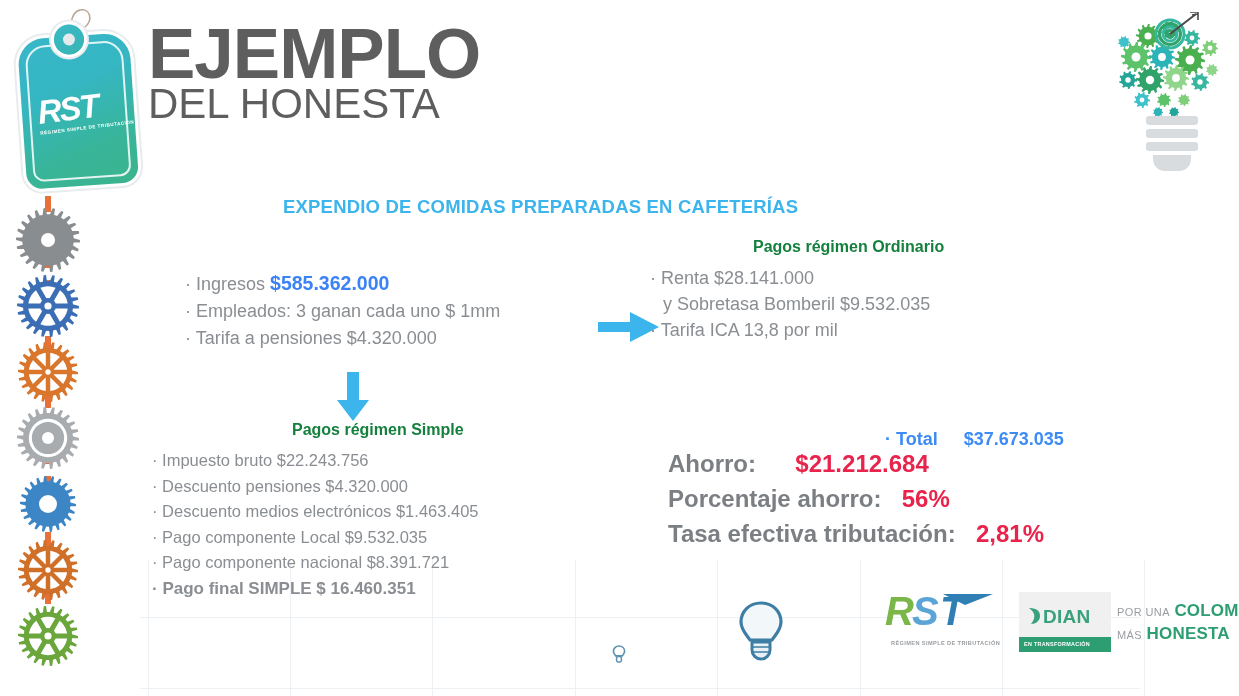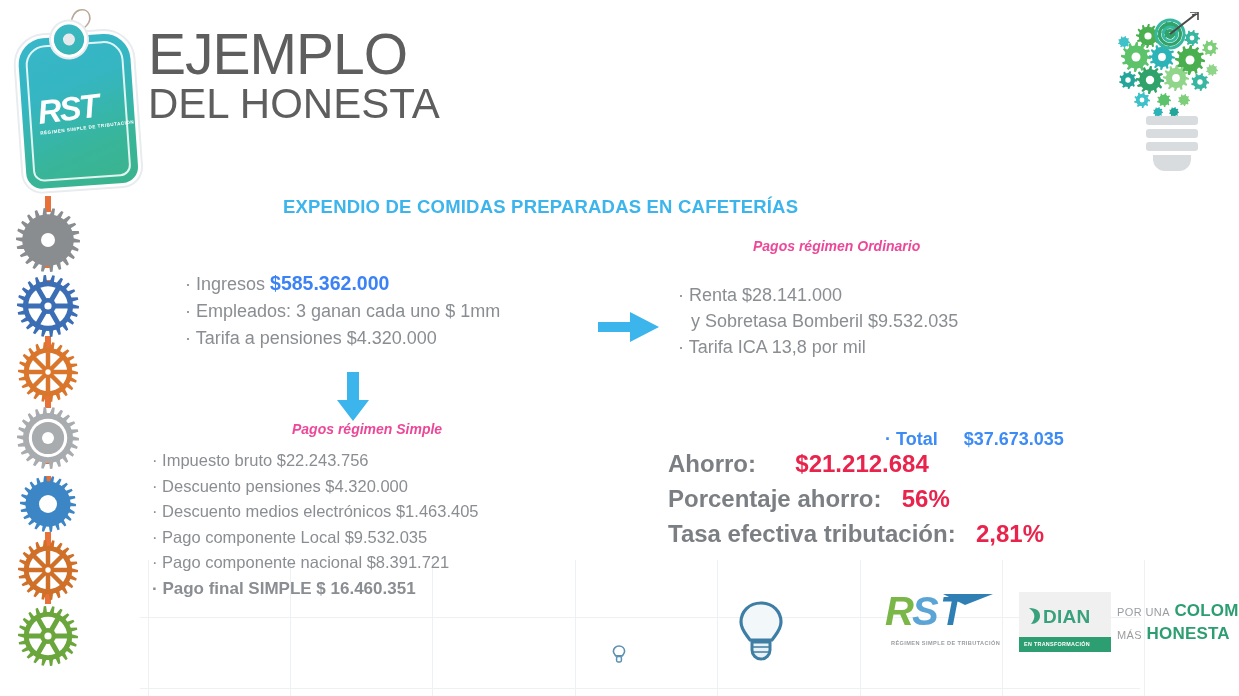--- a/index.html
+++ b/index.html
@@ -31,21 +31,21 @@
             border-radius:50%;background:#e6eaed;}
   .rst-mark{position:absolute;left:16px;top:55px;width:82px;height:44px;
             transform:rotate(-3deg);}
   .rst-mark .txt{font-family:"Liberation Sans",sans-serif;font-weight:bold;
             font-size:33px;color:#fff;letter-spacing:-2px;line-height:34px;font-style:italic;}
   .rst-mark .sub{font-size:4.6px;color:#fff;letter-spacing:.5px;font-weight:bold;
             margin-top:1px;white-space:nowrap;}
 
   
   .headline{position:absolute;left:148px;top:28px;}
-  .headline .l1{font-size:57px;font-weight:normal;color:#5e5e5e;line-height:52px;letter-spacing:-1px;}
+  .headline .l1{font-size:71px;font-weight:bold;color:#5e5e5e;line-height:52px;letter-spacing:-1px;}
   .headline .l2{font-size:42px;color:#5e5e5e;line-height:48px;letter-spacing:0px;}
 
   
   .bulb-art{position:absolute;left:1112px;top:12px;width:120px;height:165px;}
   .bulb-base{position:absolute;left:34px;top:104px;width:52px;height:58px;}
   .bulb-base i{position:absolute;left:0;background:#d8dcdf;border-radius:3px;}
 
   
   .rail{position:absolute;left:0px;top:196px;width:96px;height:474px;}
   .rail .dash{position:absolute;left:45px;top:0;width:6px;height:474px;
@@ -54,27 +54,27 @@
 
   
   .sec-title{position:absolute;left:283px;top:196px;font-size:18.5px;font-weight:bold;
              color:#3cb4ec;letter-spacing:.2px;white-space:nowrap;}
 
   
   .blk{position:absolute;color:#8a8e92;}
   .blk .row{white-space:nowrap;font-size:17.5px;line-height:25px;color:#8a8e92;}
   .bl{color:#3d8bf5;font-weight:bold;}
   .blbig{color:#3b82f6;font-weight:bold;font-size:19.5px;}
-  .hdr{font-size:14px;font-weight:bold;color:#ec4899;white-space:nowrap;font-style:italic;}
+  .hdr{font-size:16px;font-weight:bold;color:#15803d;white-space:nowrap;}
 
   #ingresos{left:185px;top:270px;}
   #ingresos .row{font-size:18px;line-height:27px;}
 
   #ordinario-hdr{left:753px;top:238px;}
-  #ordinario{left:678px;top:265px;width:470px;margin-top:17px;}
+  #ordinario{left:650px;top:265px;width:470px;}
   #ordinario .row{font-size:18px;line-height:26px;}
   #total-row{position:absolute;left:885px;top:397px;font-size:18px;font-weight:bold;color:#3d8bf5;white-space:nowrap;margin-top:32px;}
 
   #simple-hdr{left:292px;top:421px;}
   #simple{left:152px;top:448px;}
   #simple .row{font-size:16.5px;line-height:25.5px;}
 
   
   .arrow-right{position:absolute;left:598px;top:310px;width:62px;height:34px;}
   .arrow-down{position:absolute;left:336px;top:372px;width:34px;height:50px;}

